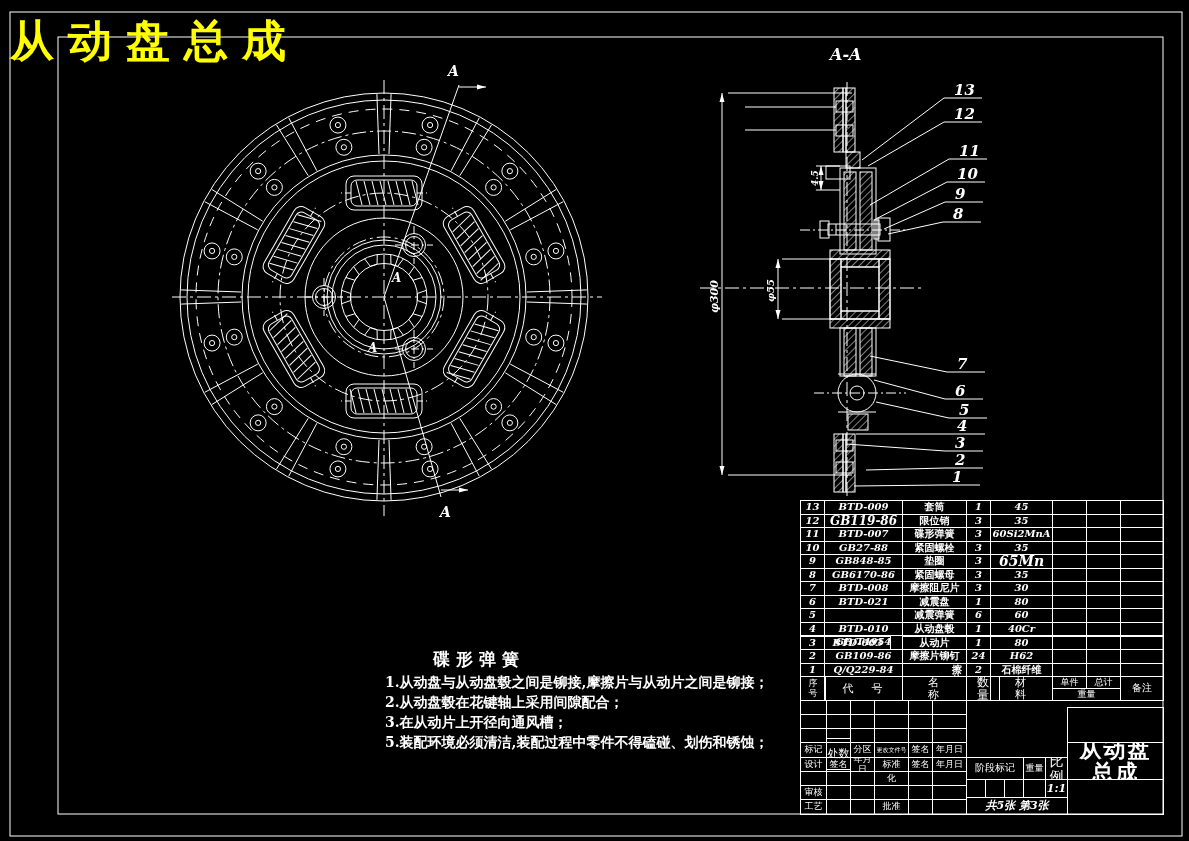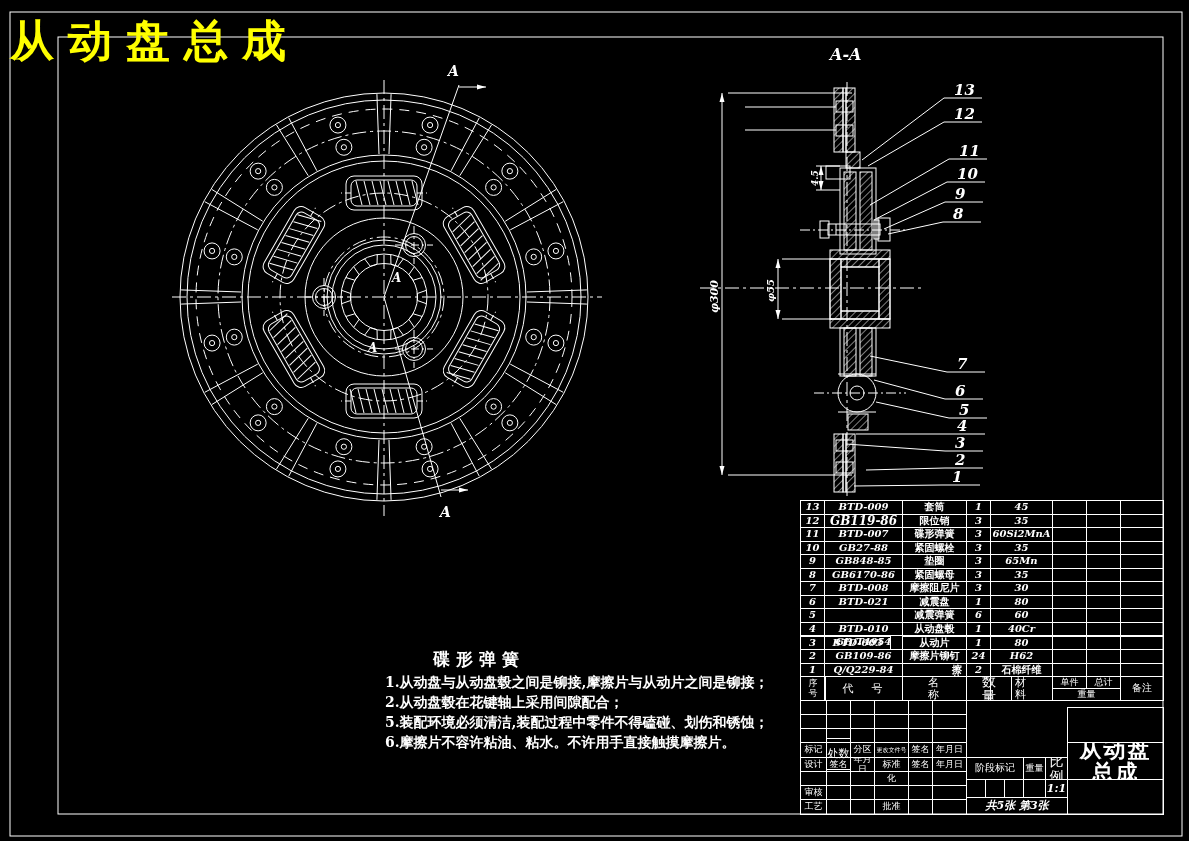--- a/index.html
+++ b/index.html
@@ -347,22 +347,22 @@
     <text x="830" y="60" font-size="16" font-style="italic" font-weight="bold">A-A</text>
   </svg>
 
   <div class="big-title">从动盘总成</div>
 
   <div class="tech">
     <div class="head">碟形弹簧</div>
     <div id="techLines">
         <div class="line">1.从动盘与从动盘毂之间是铆接,摩擦片与从动片之间是铆接；</div>
         <div class="line">2.从动盘毂在花键轴上采用间隙配合；</div>
+        <div class="line">3.在从动片上开径向通风槽；</div>
         <div class="line">5.装配环境必须清洁,装配过程中零件不得磕碰、划伤和锈蚀；</div>
-        <div class="line">6.摩擦片不容许粘油、粘水。不许用手直接触摸摩擦片。</div>
       </div>
   </div>
 
   <div id="parts">
       <div>
         <div class="cell" style="left: 800px; top: 500px; width: 25px; height: 14.55px; font-size: 10px; font-weight: bold;">13</div>
         <div class="cell" style="left: 824px; top: 500px; width: 79px; height: 14.55px; font-size: 10px; font-weight: bold;">BTD-009</div>
         <div class="cell cn" style="left: 902px; top: 500px; width: 65px; height: 14.55px; font-size: 10px; font-weight: bold;">套筒</div>
         <div class="cell" style="left: 966px; top: 500px; width: 25px; height: 14.55px; font-size: 10px; font-weight: bold;">1</div>
         <div class="cell" style="left: 990px; top: 500px; width: 63px; height: 14.55px; font-size: 10px; font-weight: bold;">45</div>
@@ -398,21 +398,21 @@
         <div class="cell" style="left: 990px; top: 540.65px; width: 63px; height: 14.55px; font-size: 10px; font-weight: bold;">35</div>
         <div class="cell" style="left: 1052px; top: 540.65px; width: 35px; height: 14.55px; font-size: 10px; font-weight: bold;"></div>
         <div class="cell" style="left: 1086px; top: 540.65px; width: 35px; height: 14.55px; font-size: 10px; font-weight: bold;"></div>
         <div class="cell" style="left: 1120px; top: 540.65px; width: 44px; height: 14.55px; font-size: 10px; font-weight: bold;"></div>
       </div>
       <div>
         <div class="cell" style="left: 800px; top: 554.2px; width: 25px; height: 14.55px; font-size: 10px; font-weight: bold;">9</div>
         <div class="cell" style="left: 824px; top: 554.2px; width: 79px; height: 14.55px; font-size: 10px; font-weight: bold;">GB848-85</div>
         <div class="cell cn" style="left: 902px; top: 554.2px; width: 65px; height: 14.55px; font-size: 10px; font-weight: bold;">垫圈</div>
         <div class="cell" style="left: 966px; top: 554.2px; width: 25px; height: 14.55px; font-size: 10px; font-weight: bold;">3</div>
-        <div class="cell" style="left: 990px; top: 554.2px; width: 63px; height: 14.55px; font-size: 10px; font-weight: bold;">65Mn</div>
+        <div class="cell" style="left: 990px; top: 554.2px; width: 63px; height: 14.55px; font-size: 14px; font-weight: bold;">65Mn</div>
         <div class="cell" style="left: 1052px; top: 554.2px; width: 35px; height: 14.55px; font-size: 10px; font-weight: bold;"></div>
         <div class="cell" style="left: 1086px; top: 554.2px; width: 35px; height: 14.55px; font-size: 10px; font-weight: bold;"></div>
         <div class="cell" style="left: 1120px; top: 554.2px; width: 44px; height: 14.55px; font-size: 10px; font-weight: bold;"></div>
       </div>
       <div>
         <div class="cell" style="left: 800px; top: 567.75px; width: 25px; height: 14.55px; font-size: 10px; font-weight: bold;">8</div>
         <div class="cell" style="left: 824px; top: 567.75px; width: 79px; height: 14.55px; font-size: 10px; font-weight: bold;">GB6170-86</div>
         <div class="cell cn" style="left: 902px; top: 567.75px; width: 65px; height: 14.55px; font-size: 10px; font-weight: bold;">紧固螺母</div>
         <div class="cell" style="left: 966px; top: 567.75px; width: 25px; height: 14.55px; font-size: 10px; font-weight: bold;">3</div>
         <div class="cell" style="left: 990px; top: 567.75px; width: 63px; height: 14.55px; font-size: 10px; font-weight: bold;">35</div>
@@ -507,21 +507,21 @@
       <div class="cell" style="left: 850px; top: 728px; width: 25px; height: 15px;"></div>
       <div class="cell" style="left: 874px; top: 728px; width: 35px; height: 15px;"></div>
       <div class="cell" style="left: 908px; top: 728px; width: 25px; height: 15px;"></div>
       <div class="cell" style="left: 932px; top: 728px; width: 35px; height: 15px;"></div>
     </div>
 
   <div id="phead">
     <div class="cell cn" style="left:800px;top:676px;width:25px;height:25px;font-size:9px;padding:0 12px">序号</div>
     <div class="cell cn" style="left:824px;top:676px;width:79px;height:25px;font-size:11px;letter-spacing:18px;padding-left:16px">代号</div>
     <div class="cell cn" style="left:902px;top:676px;width:65px;height:25px;font-size:11px;letter-spacing:18px;padding-left:16px">名称</div>
-    <div class="cell cn" style="left:966px;top:676px;width:46px;height:25px;font-size:14px;padding:0 12px">数量</div>
+    <div class="cell cn" style="left:966px;top:676px;width:34px;height:25px;font-size:12px;padding:0 12px">数量</div>
     <div class="cell cn" style="left:990px;top:676px;width:63px;height:25px;font-size:11px;letter-spacing:14px;padding-left:12px">材料</div>
     <div class="cell cn" style="left:1052px;top:676px;width:35px;height:13px;font-size:9px">单件</div>
     <div class="cell cn" style="left:1086px;top:676px;width:35px;height:13px;font-size:9px">总计</div>
     <div class="cell cn" style="left:1052px;top:688px;width:69px;height:13px;font-size:9px">重量</div>
     <div class="cell cn" style="left:1120px;top:676px;width:44px;height:25px;font-size:10px">备注</div>
   </div>
 
   <div id="tblock">
     <div class="cell cn" style="left:800px;top:742px;width:27px;height:16px;font-size:9px">标记</div>
     <div class="cell cn" style="left:826px;top:738px;width:25px;height:32px;font-size:11px">处数</div>

